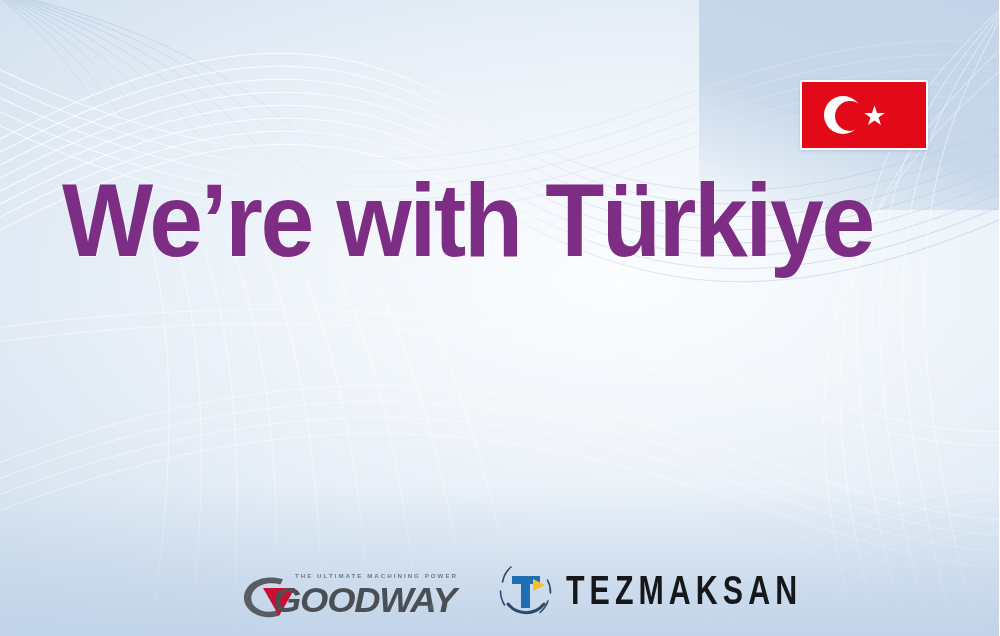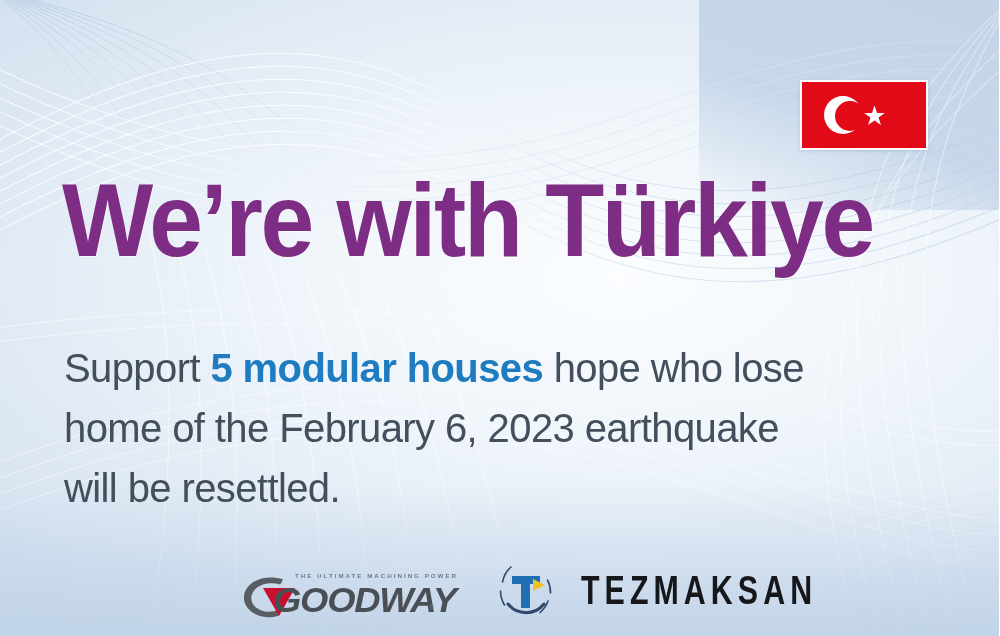--- a/index.html
+++ b/index.html
@@ -190,21 +190,21 @@
     height: 44px;
   }
 
   
   #logo-tezmaksan {
     position: relative;
     width: 262px;
     height: 62px;
     display: flex;
     align-items: center;
-    gap: 24px;
+    gap: 9px;
     text-align: center;
   }
   #tez-mark { width: 62px; height: 62px; flex: 0 0 auto; }
   #tez-wordmark {
     font-family: "Liberation Sans", sans-serif;
     font-weight: bold;
     font-size: 33px;
     letter-spacing: 5.5px;
     color: #16171b;
     transform: scaleY(1.22) scaleX(0.92);
@@ -301,25 +301,20 @@
       <div class="crescent-outer"></div>
       <div class="crescent-inner"></div>
       <svg class="star" viewBox="0 0 24 24">
         <polygon fill="#ffffff" points="12,0.6 14.9,9.1 23.8,9.1 16.6,14.4 19.4,22.9 12,17.7 4.6,22.9 7.4,14.4 0.2,9.1 9.1,9.1"></polygon>
       </svg>
     </div>
   </div>
 
   <div id="headline">We’re with Türkiye</div>
 
-  <div id="body-copy">
-    <div><span>Support </span><span class="hl">5 modular houses</span><span> hope who lose</span></div>
-    <div>home of the February 6, 2023 earthquake</div>
-    <div>will be resettled.</div>
-  </div>
 
   <div id="logos">
 
     <div id="logo-goodway">
       <svg id="goodway-mark" viewBox="0 0 74 44">
 
         <path fill="#585d63" d="M40,3.2 C24,-1.6 8,3.4 2.6,14.6 C-2.2,24.6 3.6,35.2 15.6,39.4
                  C22.6,41.9 30.4,41.6 36,39.4 L36,33.6 C30.6,36.2 23.8,36.6 18.4,34.6
                  C9.8,31.4 6,24 9.6,16.8 C13.6,8.8 25.4,5.2 37.4,8.4 Z"></path>
 

